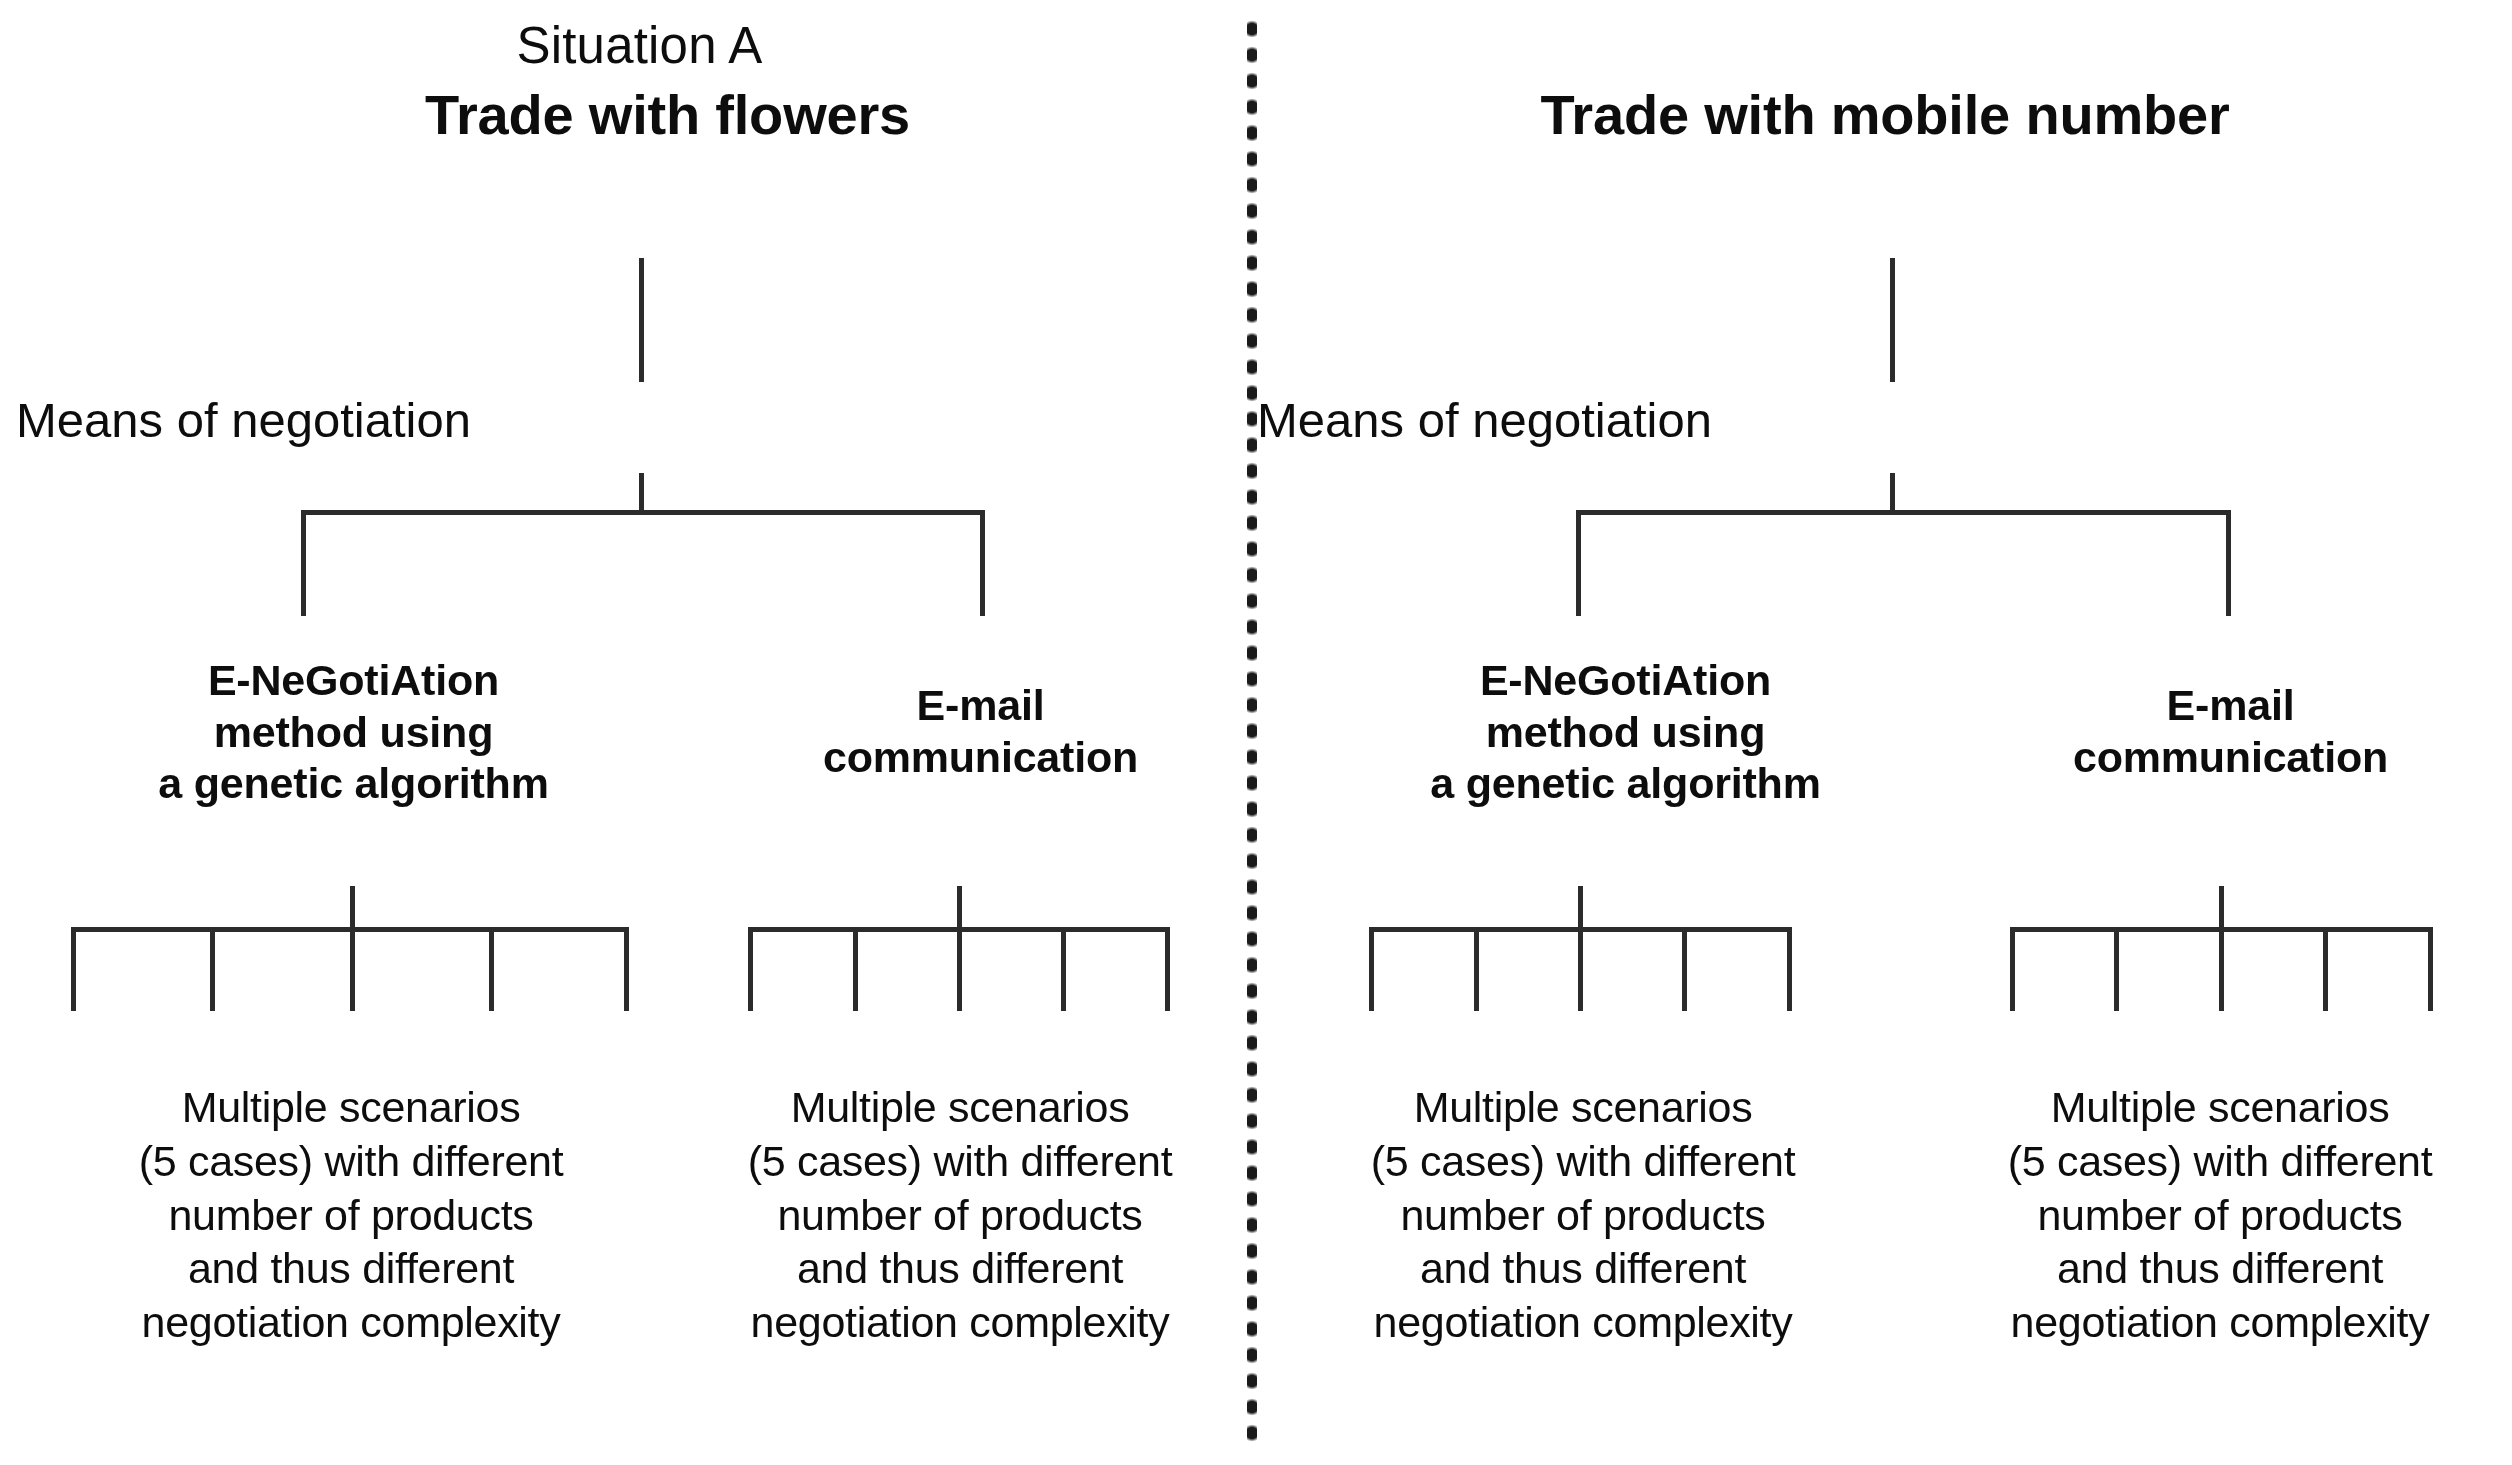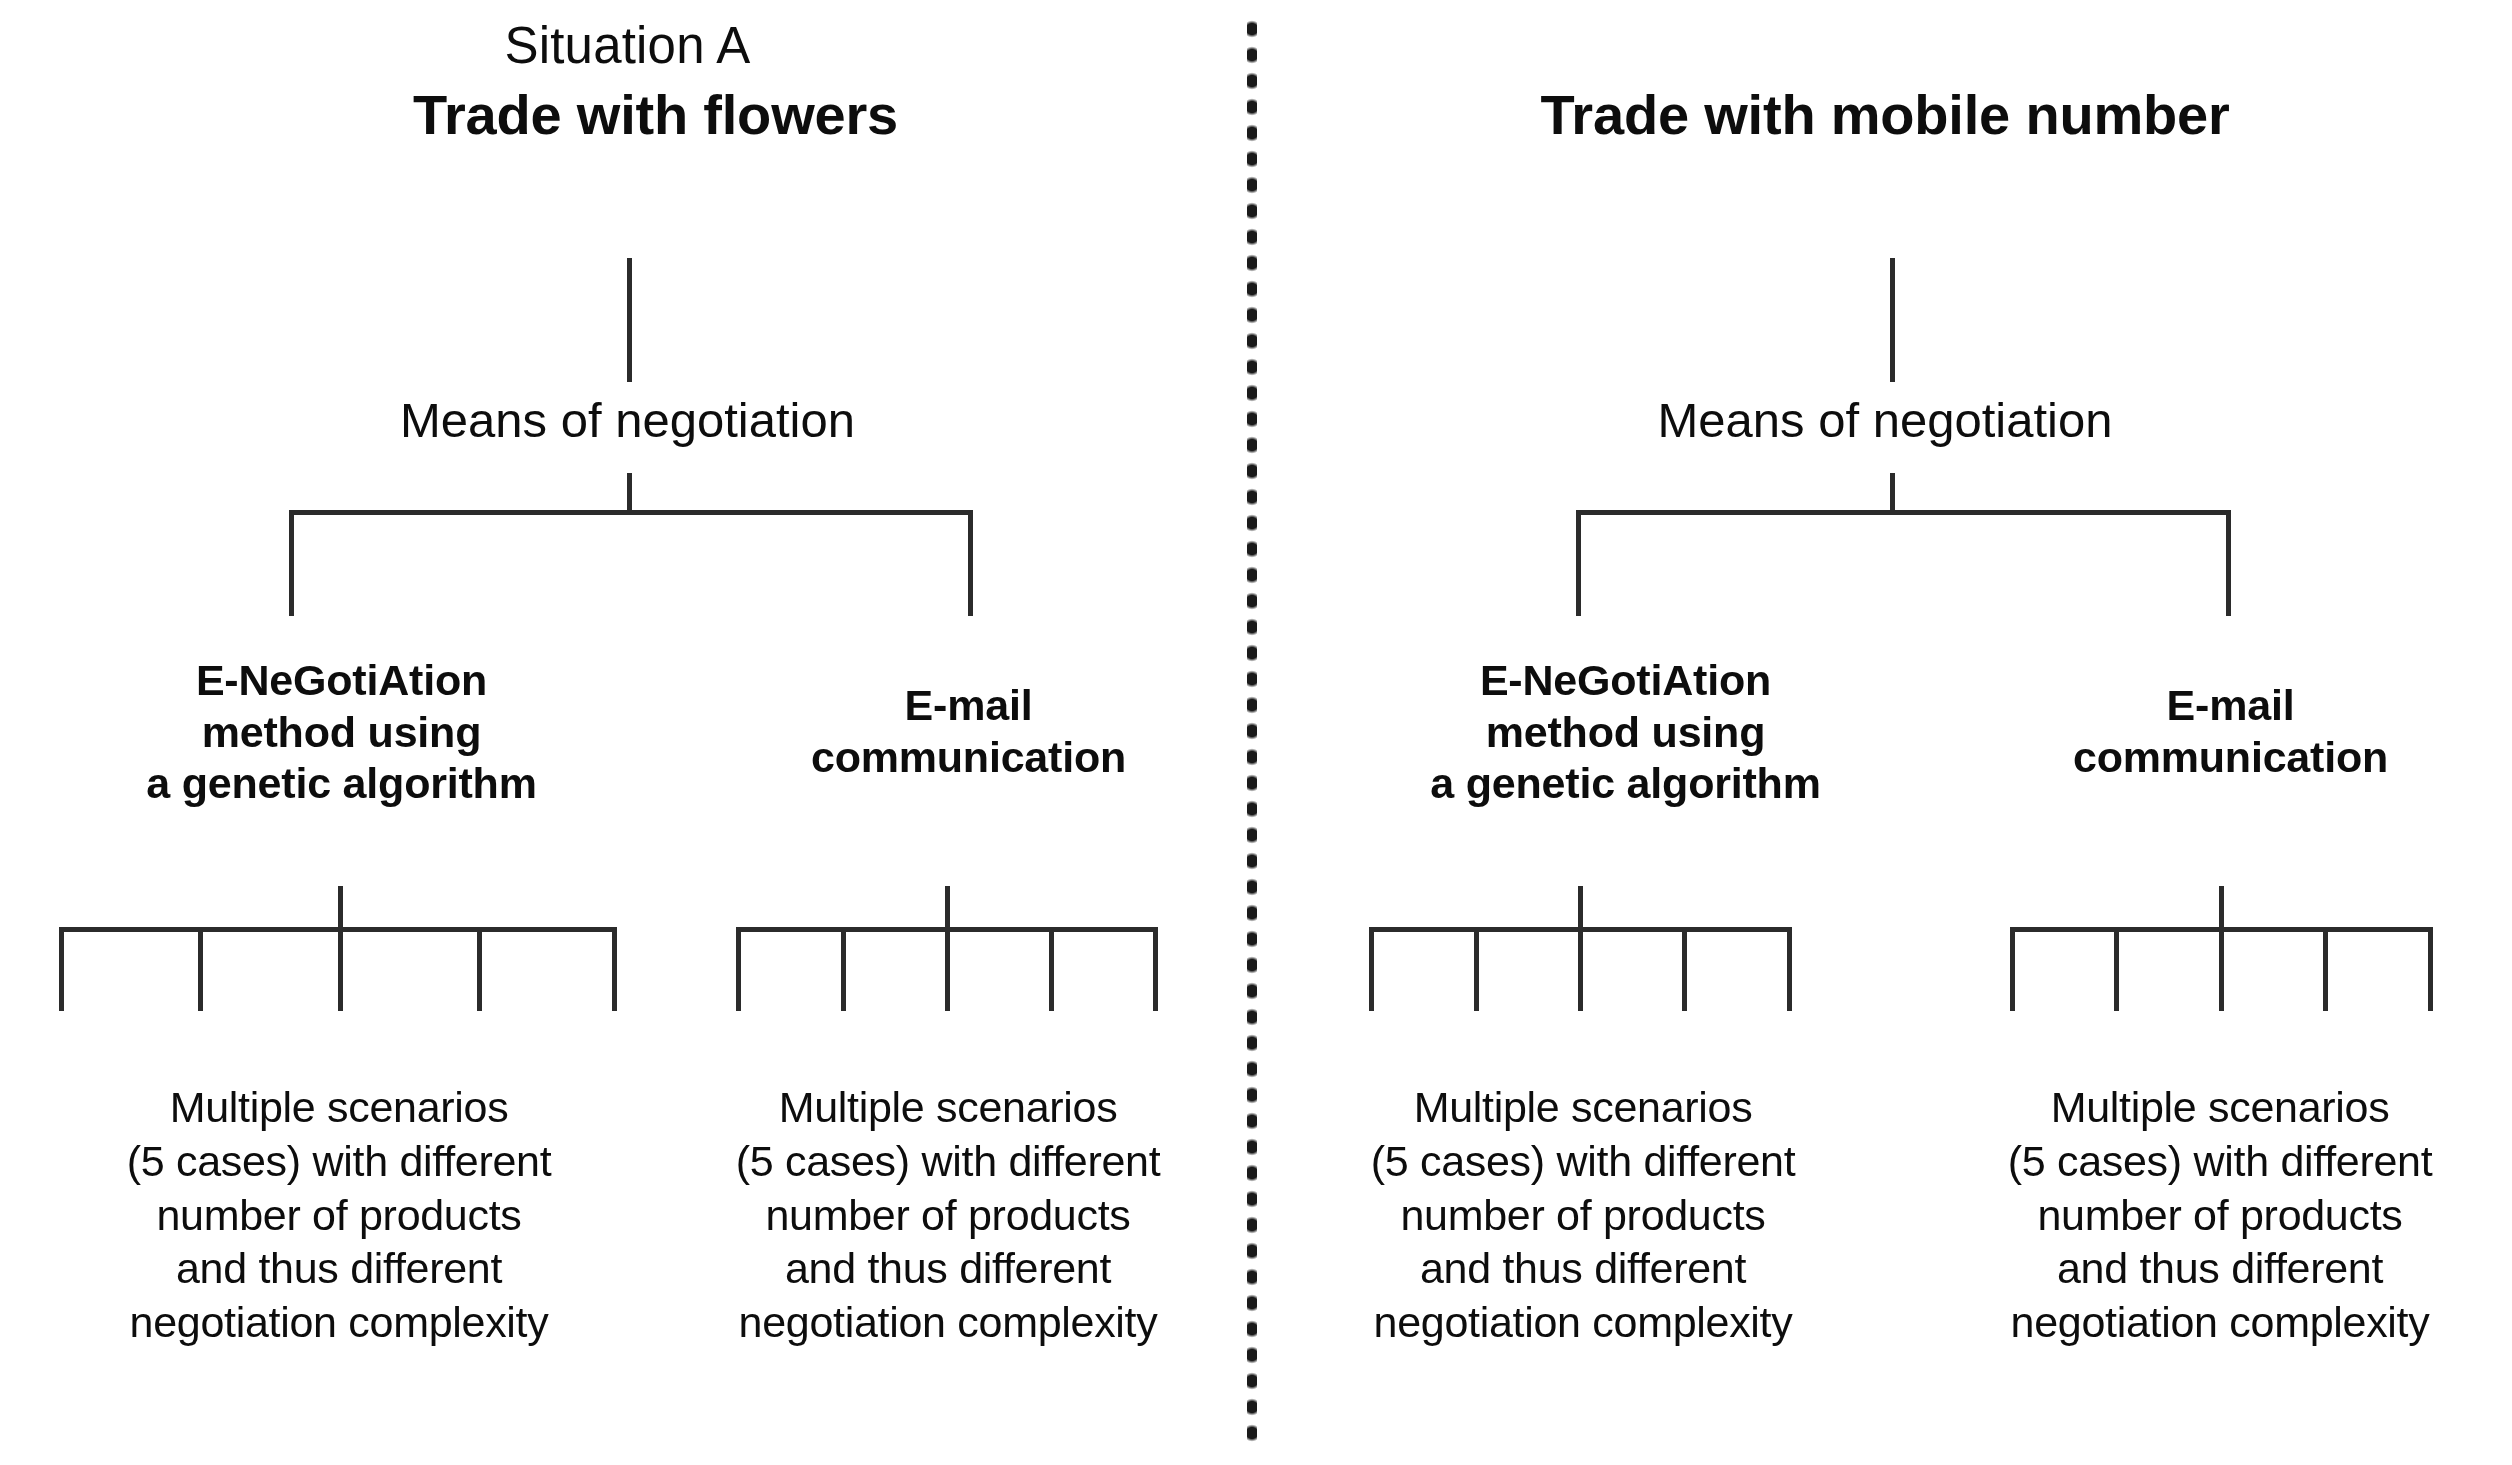--- a/index.html
+++ b/index.html
@@ -56,21 +56,21 @@
     width: 100%;
     text-align: center;
     font-size: 56px;
     font-weight: 700;
     line-height: 1;
     letter-spacing: -0.2px;
   }
   .means-label {
     position: absolute;
     width: 100%;
-    text-align: center;
+    text-align: left;
     font-size: 49px;
     font-weight: 400;
     line-height: 1;
   }
 
   
   .vline {
     position: absolute;
     width: 4.5px;
     background: #2b2b2b;
@@ -108,21 +108,21 @@
     display: block;
   }
 </style>
 </head>
 <body>
 
 <div id="stage">
 
   <div class="divider" style="left:1247px;"></div>
 
-  <div class="panel" style="left:4px; width:1247px;">
+  <div class="panel" style="left:16px; width:1247px;">
 
     <div class="situation-label" style="top:19.7px;">Situation A</div>
 
     <div class="trade-title" style="top:87px;padding-left:28px;">Trade with flowers</div>
 
     <div class="vline" style="left:623px; top:258px; height:124px;"></div>
 
     <div class="means-label" style="top:396px;">Means of negotiation</div>
 
     <div class="vline" style="left:623px; top:473px; height:41px;"></div>

